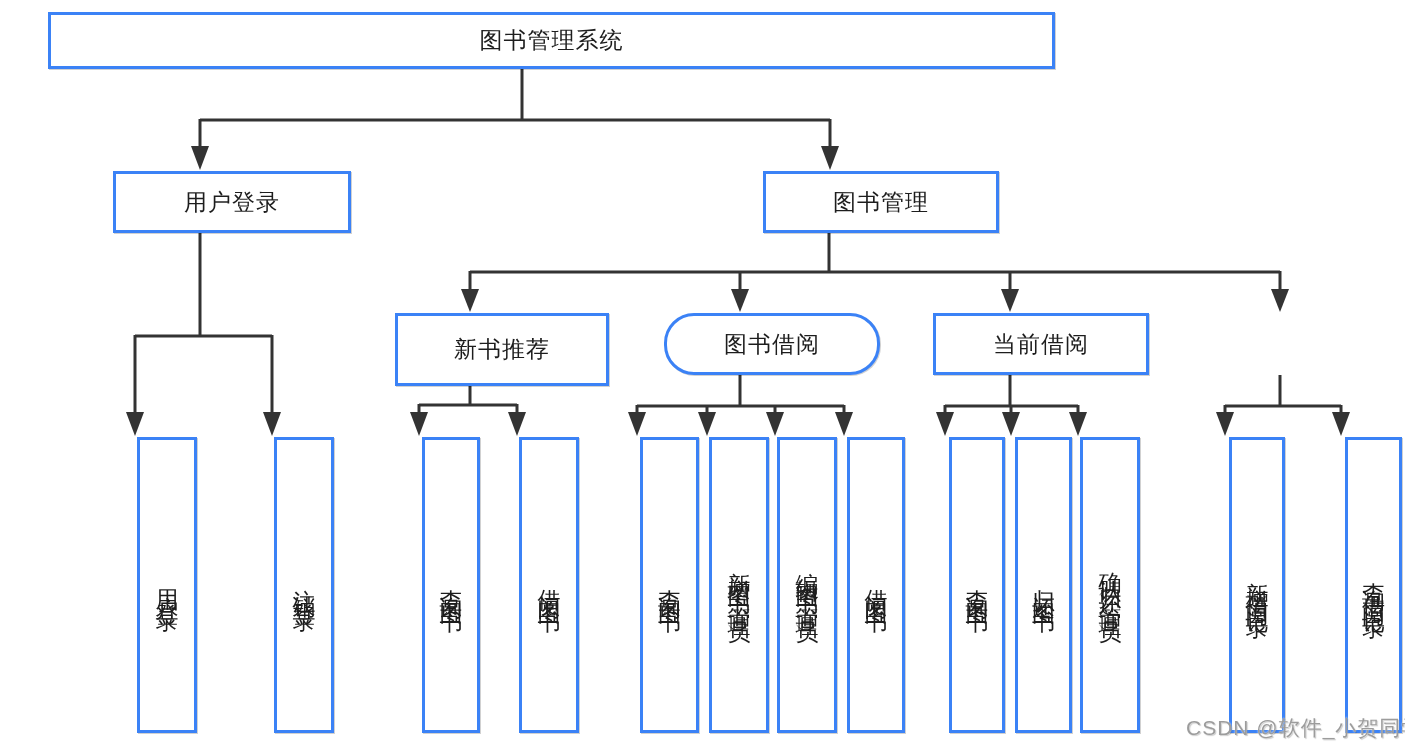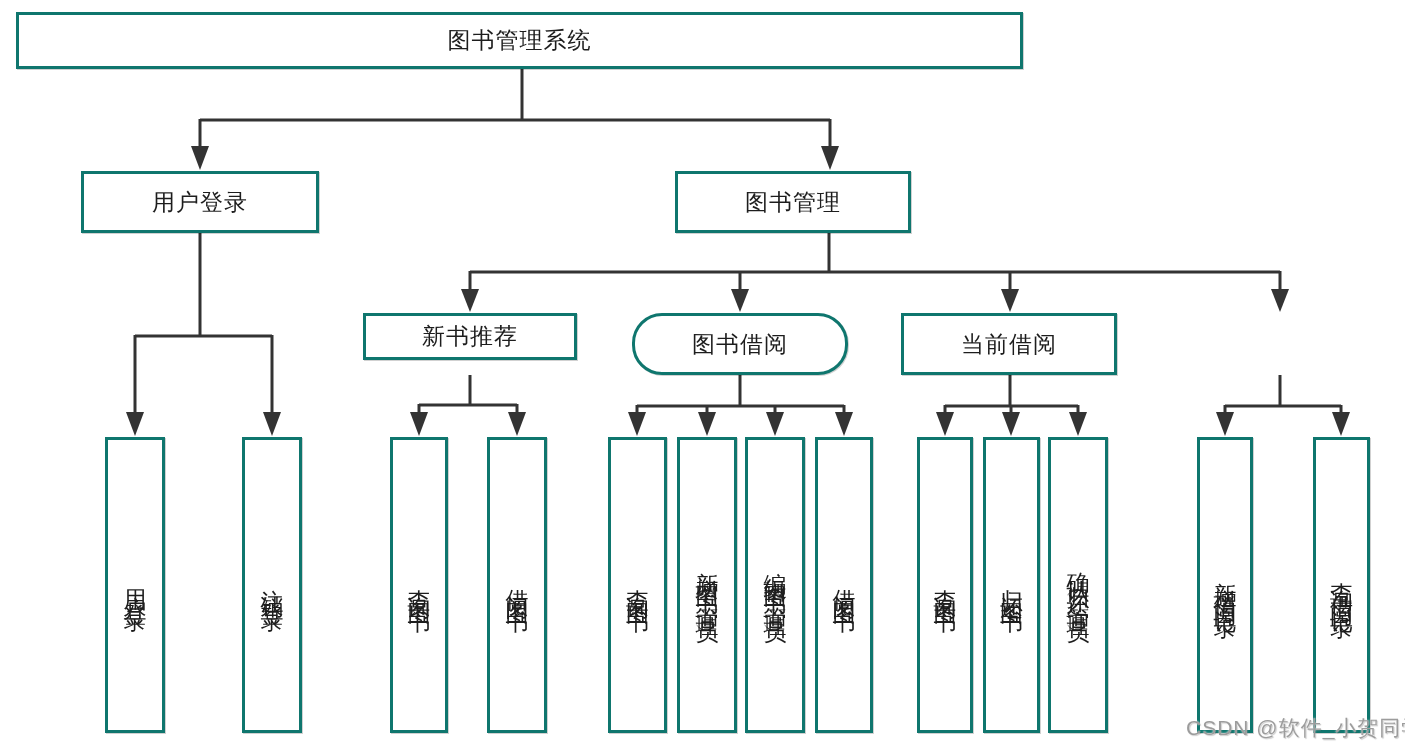--- a/index.html
+++ b/index.html
@@ -7,42 +7,43 @@
     position:relative;
     width:1405px;height:747px;
     background:#ffffff;
     font-family:"Liberation Sans","DejaVu Sans",sans-serif;
     overflow:hidden;
   }
   .connectors{position:absolute;left:0;top:0;width:1405px;height:747px;}
   .box{
     position:absolute;
     box-sizing:border-box;
-    border:3px solid #0f766e;
+    border:3px solid #3b82f6;
     background:#ffffff;
     display:flex;align-items:center;justify-content:center;
     color:#1d1d1d;
     font-size:23px;
     letter-spacing:1px;
     text-align:right;
     box-shadow:1px 1px 0 rgba(0,0,0,0.18);
+    margin-left:32px;
   }
   .vbox span{
     writing-mode:vertical-rl;
     text-orientation:mixed;
     letter-spacing:7px;
     font-size:23px;
     line-height:1.0;
     white-space:nowrap;
   }
   
   #root        {left:16px;  top:12px;  width:1007px; height:57px;}
   #n-user      {left:81px;  top:171px; width:238px;  height:62px;}
-  #n-mgmt      {left:675px; top:171px; width:236px;  height:62px;}
-  #n-rec       {left:363px; top:313px; width:214px;  height:47px;}
+  #n-mgmt      {left:731px; top:171px; width:236px;  height:62px;}
+  #n-rec       {left:363px; top:313px; width:214px;  height:73px;}
   #n-bb        {left:632px; top:313px; width:216px;  height:62px;border-radius:30px;}
   #n-cb        {left:901px; top:313px; width:216px;  height:62px;}
   #n-br        {left:1172px;top:313px; width:215px;  height:62px;}
   .leaf        {top:437px;  height:296px;}
   #l-login     {left:105px; width:60px;}
   #l-logout    {left:242px; width:60px;}
   #l-rec-q     {left:390px; width:58px;}
   #l-rec-b     {left:487px; width:60px;}
   #l-bb-q      {left:608px; width:59px;}
   #l-bb-add    {left:677px; width:60px;}

